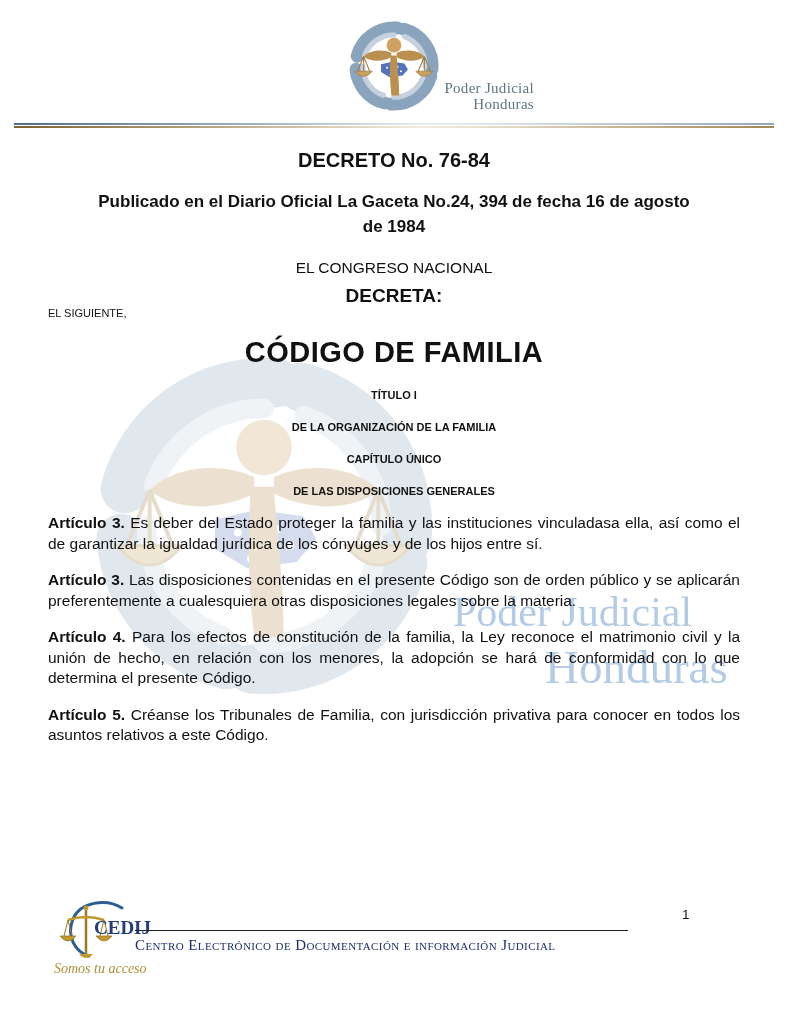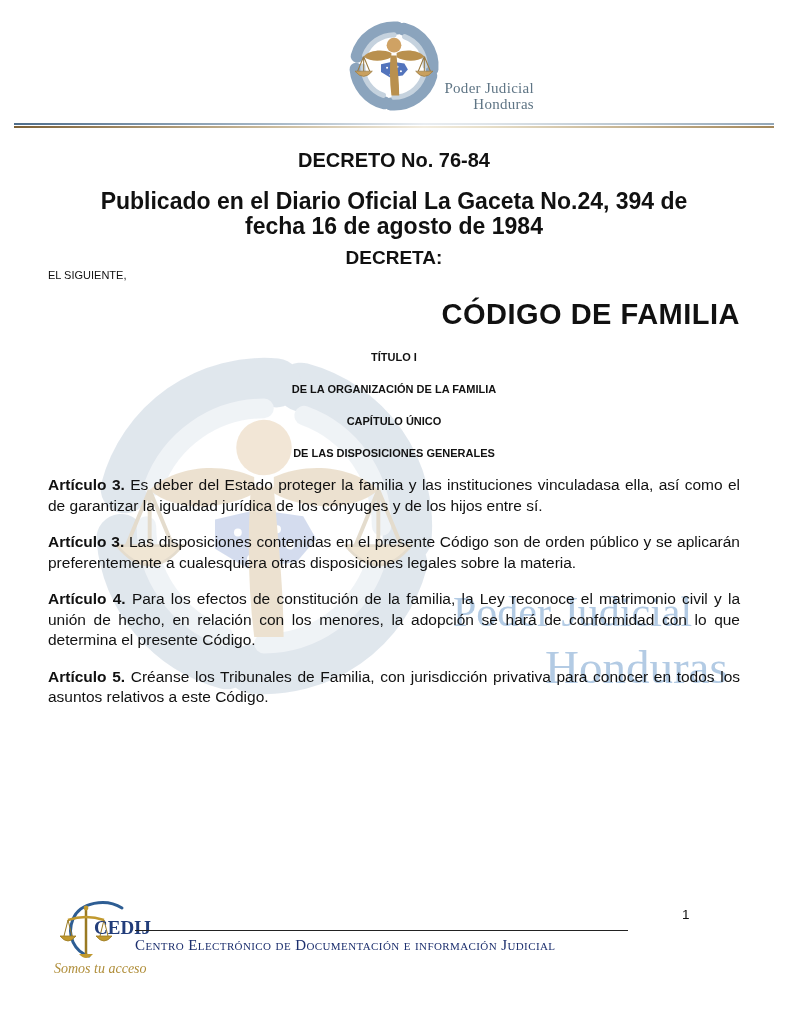--- a/index.html
+++ b/index.html
@@ -32,25 +32,25 @@
     color:#5f7585; text-align:right; letter-spacing:0.3px;
   }
   .rule { margin:7px 14px 0; }
   .rule-top    { height:2px; background:linear-gradient(to right,#4f6d8a,#a9bac9 35%,#e9edf1 54%,#dfe5ea 62%,#93a7b8 100%); }
   .rule-gap    { height:1px; background:#ffffff; }
   .rule-bottom { height:2px; background:linear-gradient(to right,#7d6036,#cdbd9e 35%,#f2ecdf 54%,#e8dfc9 62%,#a3875a 100%); }
 
   
   .content { position:relative; z-index:1; padding:0 48px; text-align:center; }
   .decree-title { font-size:20px; font-weight:bold; margin-top:21px; }
-  .published    { font-size:23px; font-weight:bold; line-height:25px; margin:17px auto 8px; max-width:600px; }
+  .published    { font-size:17px; font-weight:bold; line-height:25px; margin:17px auto 8px; max-width:600px; }
   .congress     { font-size:15.5px; font-weight:normal; margin-top:20px; }
   .decreta      { font-size:19px; font-weight:bold; margin-top:8px; }
   .siguiente    { font-size:11px; text-align:left; margin-top:0; }
-  .code-title   { font-size:29px; font-weight:bold; letter-spacing:0.5px; margin-top:17px;text-align:right; }
+  .code-title   { font-size:29px; font-weight:bold; letter-spacing:0.5px; margin-top:17px; }
   .sect         { font-size:11px; font-weight:bold; margin-top:20px; }
   .article      { font-size:15.5px; line-height:20.5px; text-align:justify; margin-top:16px; }
   .article .lbl { font-weight:bold; }
 
   
   .footer { position:absolute; left:0; top:0; width:100%; z-index:1; }
   .cedij-logo { position:absolute; left:52px; top:896px; width:130px; height:85px; }
   .footer-line { position:absolute; left:135px; top:930px; width:493px; height:1px; background:#222; }
   .footer-center {
     position:absolute; left:135px; top:937px; width:493px;
@@ -130,20 +130,21 @@
     <div class="rule">
       <div class="rule-top"></div>
         <div class="rule-gap"></div>
         <div class="rule-bottom"></div>
     </div>
   </div>
 
   <div class="content">
     <div class="decree-title">DECRETO No. 76-84</div>
     <div class="published">Publicado en el Diario Oficial La Gaceta No.24, 394 de fecha 16 de agosto de 1984</div>
+    <div class="congress">EL CONGRESO NACIONAL</div>
     <div class="decreta">DECRETA:</div>
     <div class="siguiente">EL SIGUIENTE,</div>
     <div class="code-title">CÓDIGO DE FAMILIA</div>
     <div class="sect">TÍTULO I</div>
     <div class="sect">DE LA ORGANIZACIÓN DE LA FAMILIA</div>
     <div class="sect">CAPÍTULO ÚNICO</div>
     <div class="sect">DE LAS DISPOSICIONES GENERALES</div>
 
     <p class="article"><span class="lbl">Artículo 3.</span> <span>Es deber del Estado proteger la familia y las instituciones vinculadasa ella, así como el de garantizar la igualdad jurídica de los cónyuges y de los hijos entre sí.</span></p>
     <p class="article"><span class="lbl">Artículo 3.</span> <span>Las disposiciones contenidas en el presente Código son de orden público y se aplicarán preferentemente a cualesquiera otras disposiciones legales sobre la materia.</span></p>

